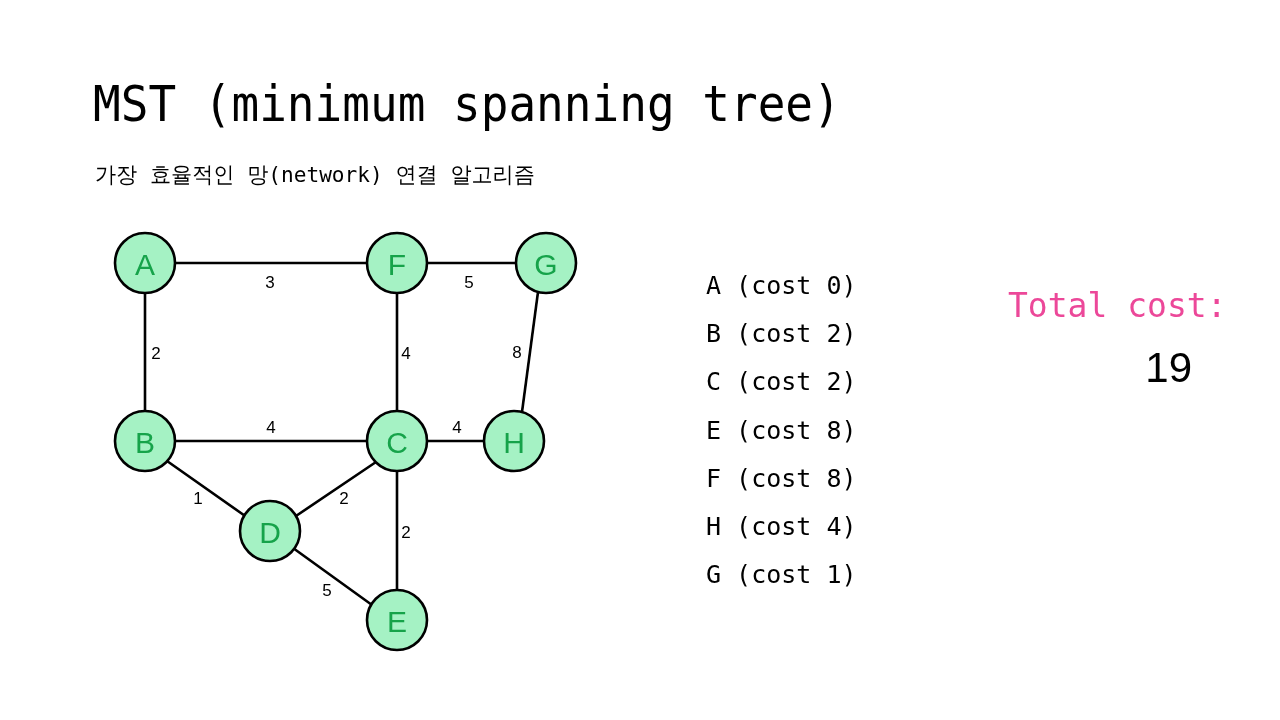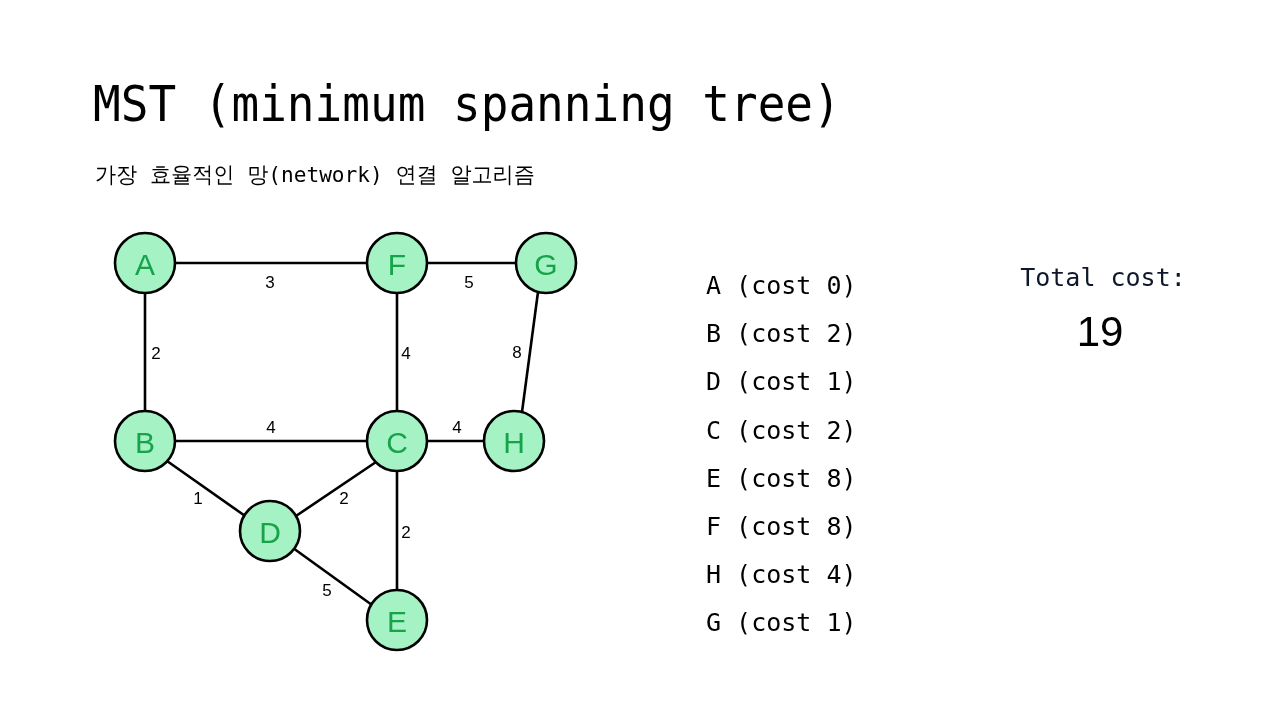--- a/index.html
+++ b/index.html
@@ -97,31 +97,33 @@
   
   #total-cost-block {
     position: absolute;
     left: 1008px;
     top: 262px;
     width: 190px;
     text-align: center;
   }
   #total-cost-label {
     font-family: "DejaVu Sans Mono", "Liberation Mono", monospace;
-    font-size: 25px;
+    font-size: 33px;
     line-height: 32px;
-    color: #0f172a;
-    white-space: pre;
+    color: #ec4899;
+    white-space: pre;
+    margin-top: 28px;
   }
   #total-cost-value {
-    margin-top: 14px;
+    margin-top: 22px;
     font-family: "Liberation Sans", sans-serif;
     font-size: 42px;
     line-height: 48px;
     color: #000000;
+    text-align: right;
     padding-right: 6px;
   }
 </style>
 </head>
 <body>
 
 <div id="slide">
 
   <div id="title">MST (minimum spanning tree)</div>
   <div id="subtitle">가장 효율적인 망(network) 연결 알고리즘</div>
@@ -182,20 +184,20 @@
         <text class="edge-weight" x="517" y="352">8</text>
         <text class="edge-weight" x="271" y="427">4</text>
         <text class="edge-weight" x="457" y="427">4</text>
         <text class="edge-weight" x="198" y="498">1</text>
         <text class="edge-weight" x="344" y="498">2</text>
         <text class="edge-weight" x="406" y="532">2</text>
         <text class="edge-weight" x="327" y="590">5</text>
       </g>
   </svg>
 
-  <div id="cost-list"><div class="cost-row">A (cost 0)</div><div class="cost-row">B (cost 2)</div><div class="cost-row">D (cost 1)</div><div class="cost-row">C (cost 2)</div><div class="cost-row">E (cost 8)</div><div class="cost-row">F (cost 8)</div><div class="cost-row">H (cost 4)</div><div class="cost-row">G (cost 1)</div></div>
+  <div id="cost-list"><div class="cost-row">A (cost 0)</div><div class="cost-row">B (cost 2)</div><div class="cost-row">C (cost 2)</div><div class="cost-row">E (cost 8)</div><div class="cost-row">F (cost 8)</div><div class="cost-row">H (cost 4)</div><div class="cost-row">G (cost 1)</div></div>
 
   <div id="total-cost-block">
     <div id="total-cost-label">Total cost:</div>
     <div id="total-cost-value">19</div>
   </div>
 
 </div>
 
 </body></html>

